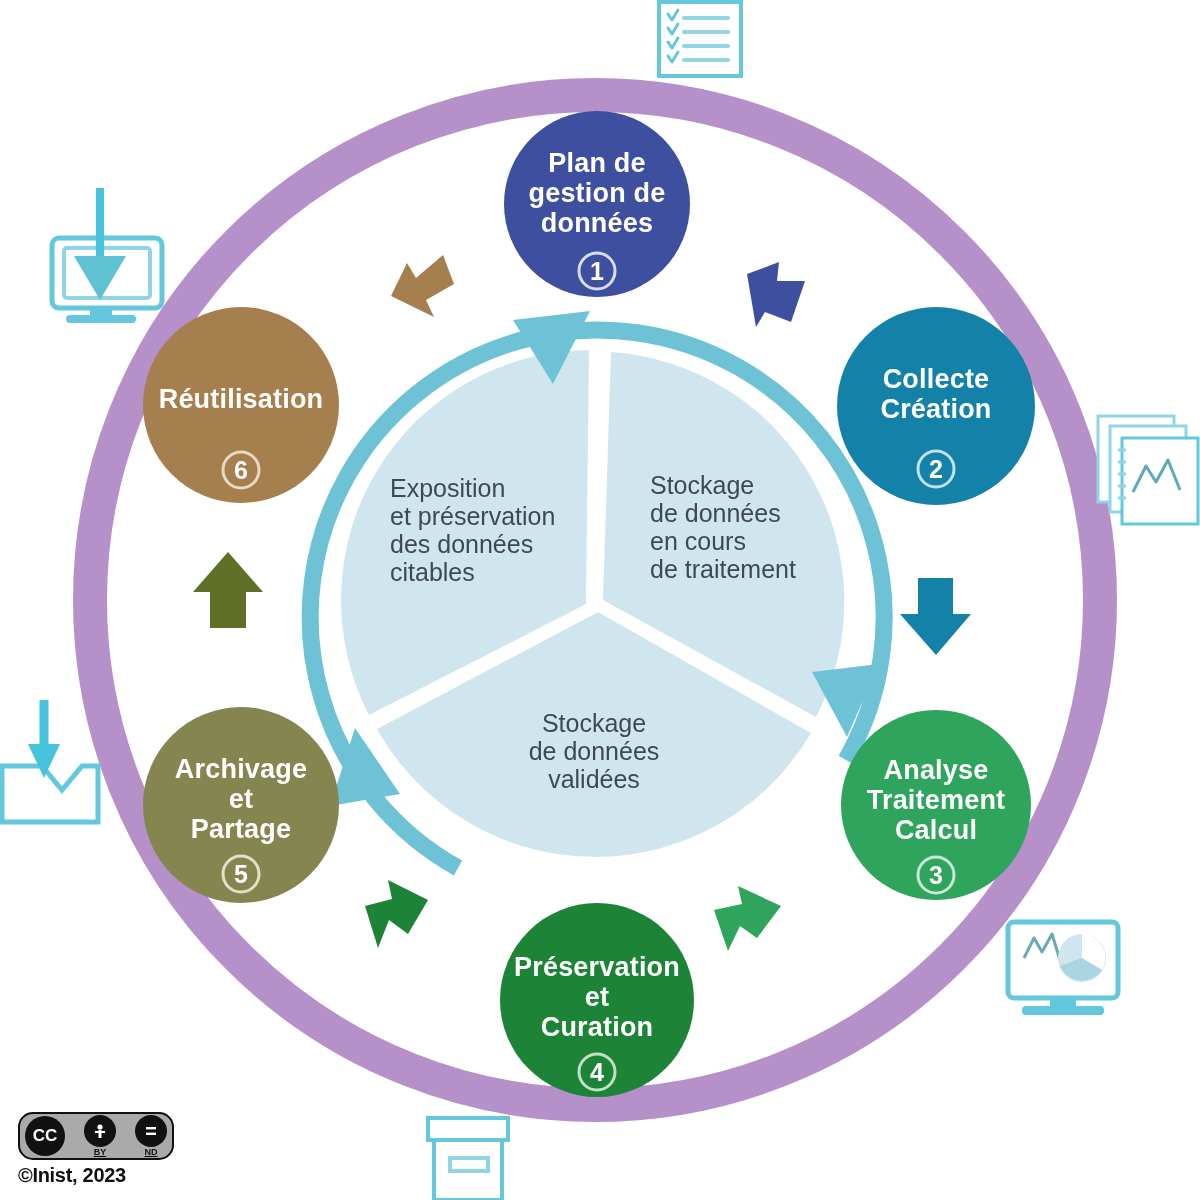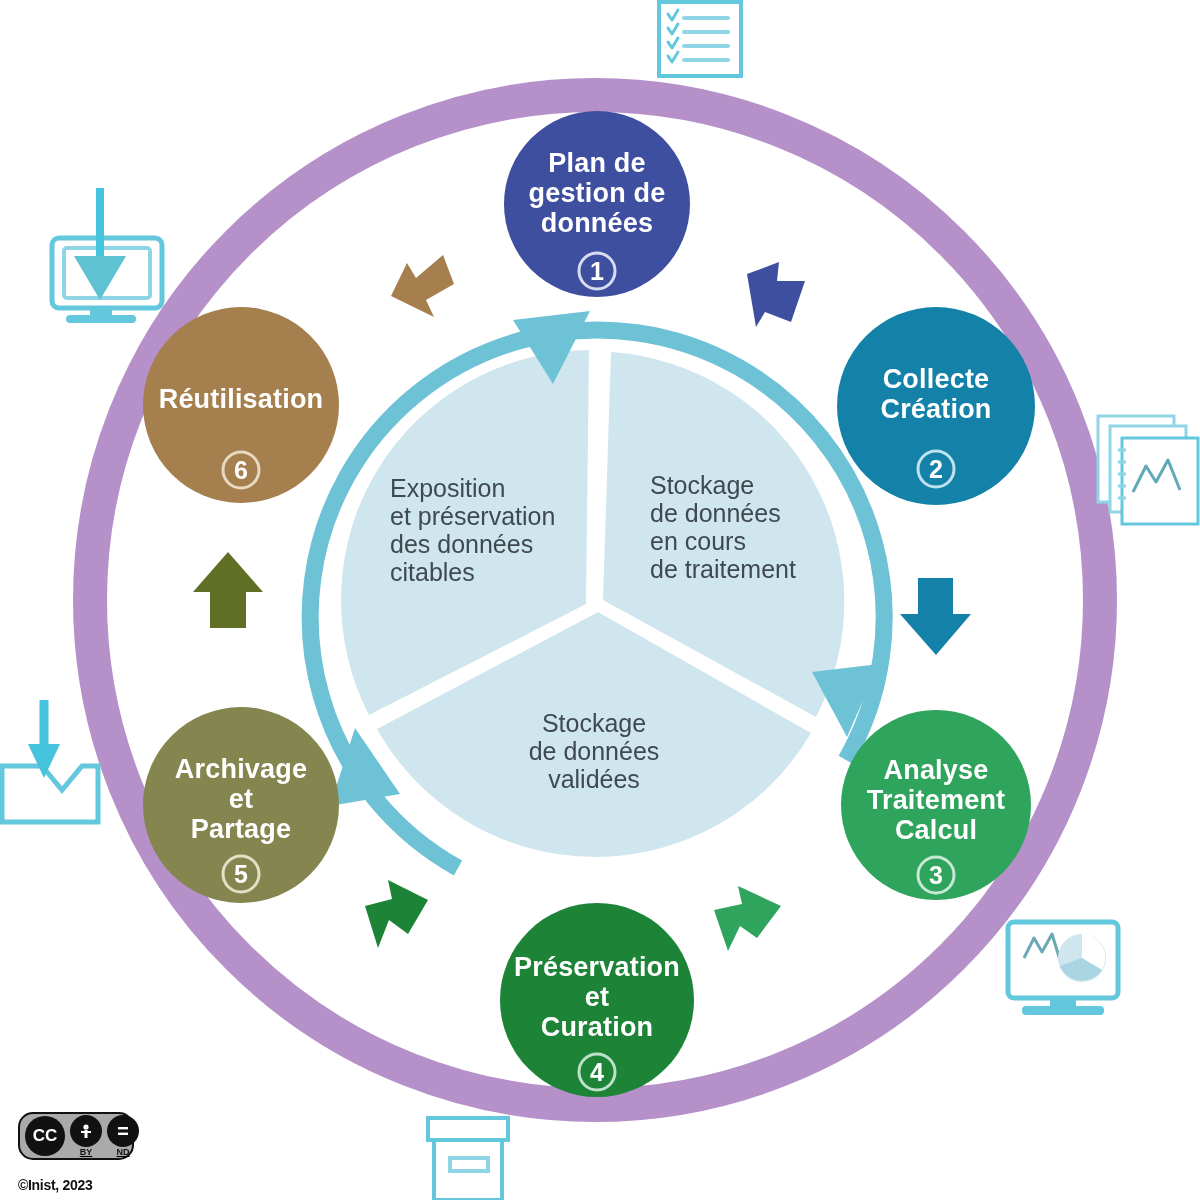--- a/index.html
+++ b/index.html
@@ -54,53 +54,53 @@
     text-anchor: middle;
   }
   
   #license {
     position: absolute;
     left: 18px;
     top: 1112px;
     width: 150px;
   }
   .cc-badge {
-    width: 116px;
+    width: 156px;
     height: 48px;
     background: #aaaaaa;
     border: 2px solid #111111;
     border-radius: 15px;
     box-sizing: border-box;
     display: flex;
     align-items: center;
     padding: 0 5px;
-    gap: 5px;
+    gap: 19px;
   }
   .cc-circle {
     border-radius: 50%;
     background: #111111;
     display: flex;
     align-items: center;
     justify-content: center;
     color: #ffffff;
     font-weight: bold;
     font-family: "Liberation Sans", sans-serif;
     flex: none;
   }
   .cc-main { width: 40px; height: 40px; font-size: 17px; }
   .cc-sub-wrap { display:flex; flex-direction:column; align-items:center;text-decoration:underline; }
   .cc-sub { width: 32px; height: 32px; font-size: 15px; }
   .cc-sub-txt {
     font-size: 9px; font-weight: bold; color:#111111; line-height: 10px;
     font-family: "Liberation Sans", sans-serif;
   }
   #copyright {
-    margin-top: 17px;
-    font-family: "Liberation Sans", sans-serif;
-    font-size: 14px;
+    margin-top: 4px;
+    font-family: "Liberation Sans", sans-serif;
+    font-size: 20px;
     font-weight: bold;
     color: #111111;
     letter-spacing: -0.3px;
     white-space: nowrap;
   }
 </style>
 </head>
 <body>
 
 <div id="stage">

